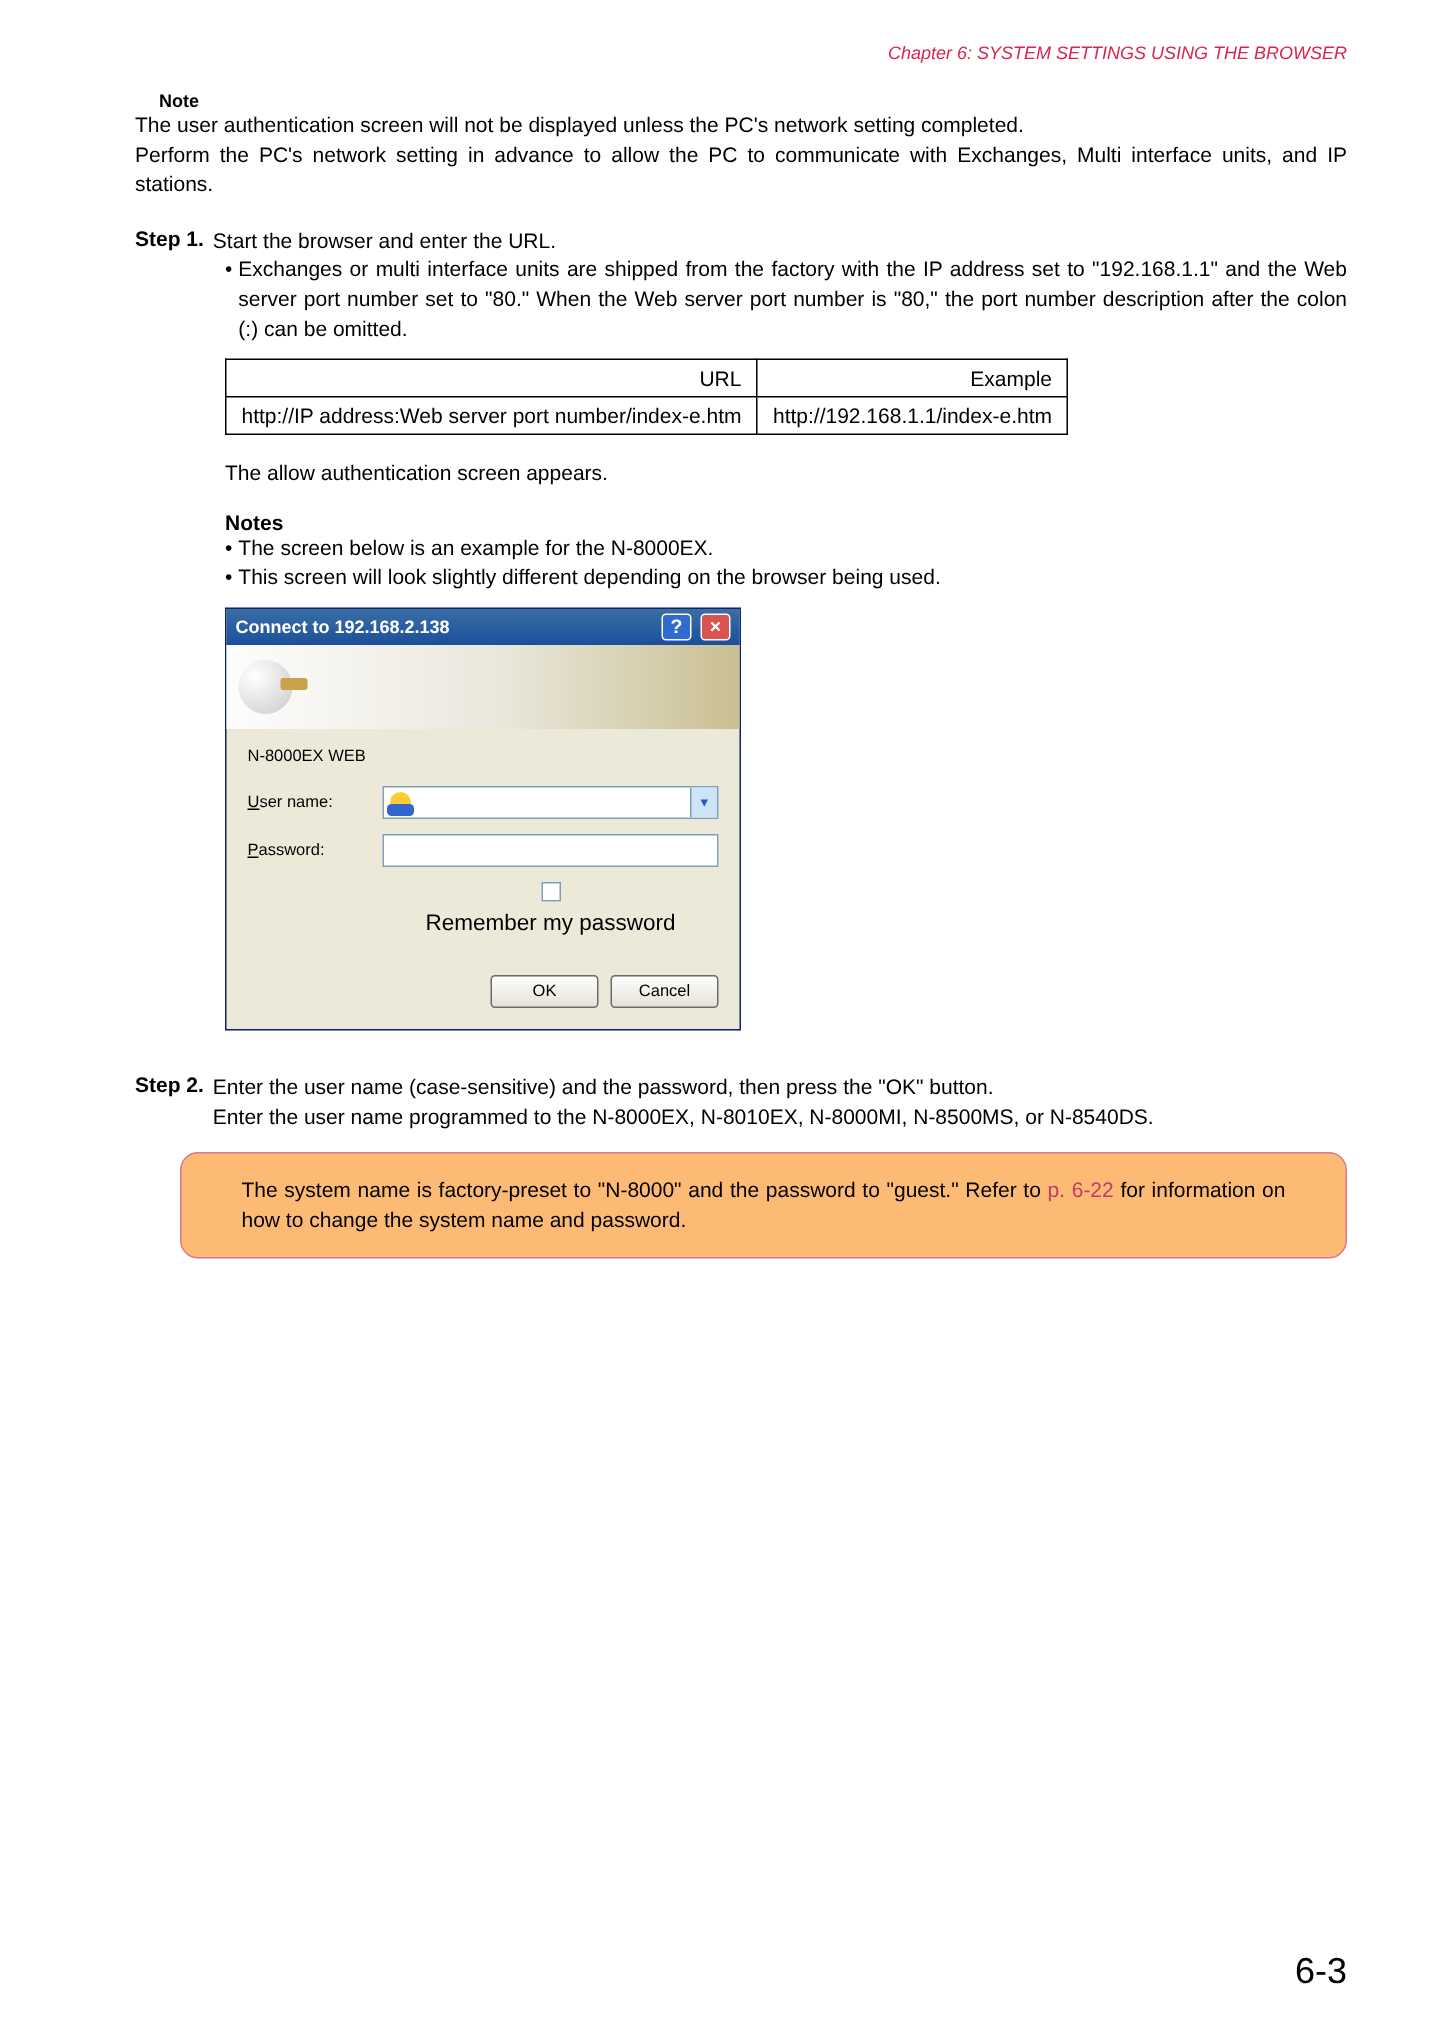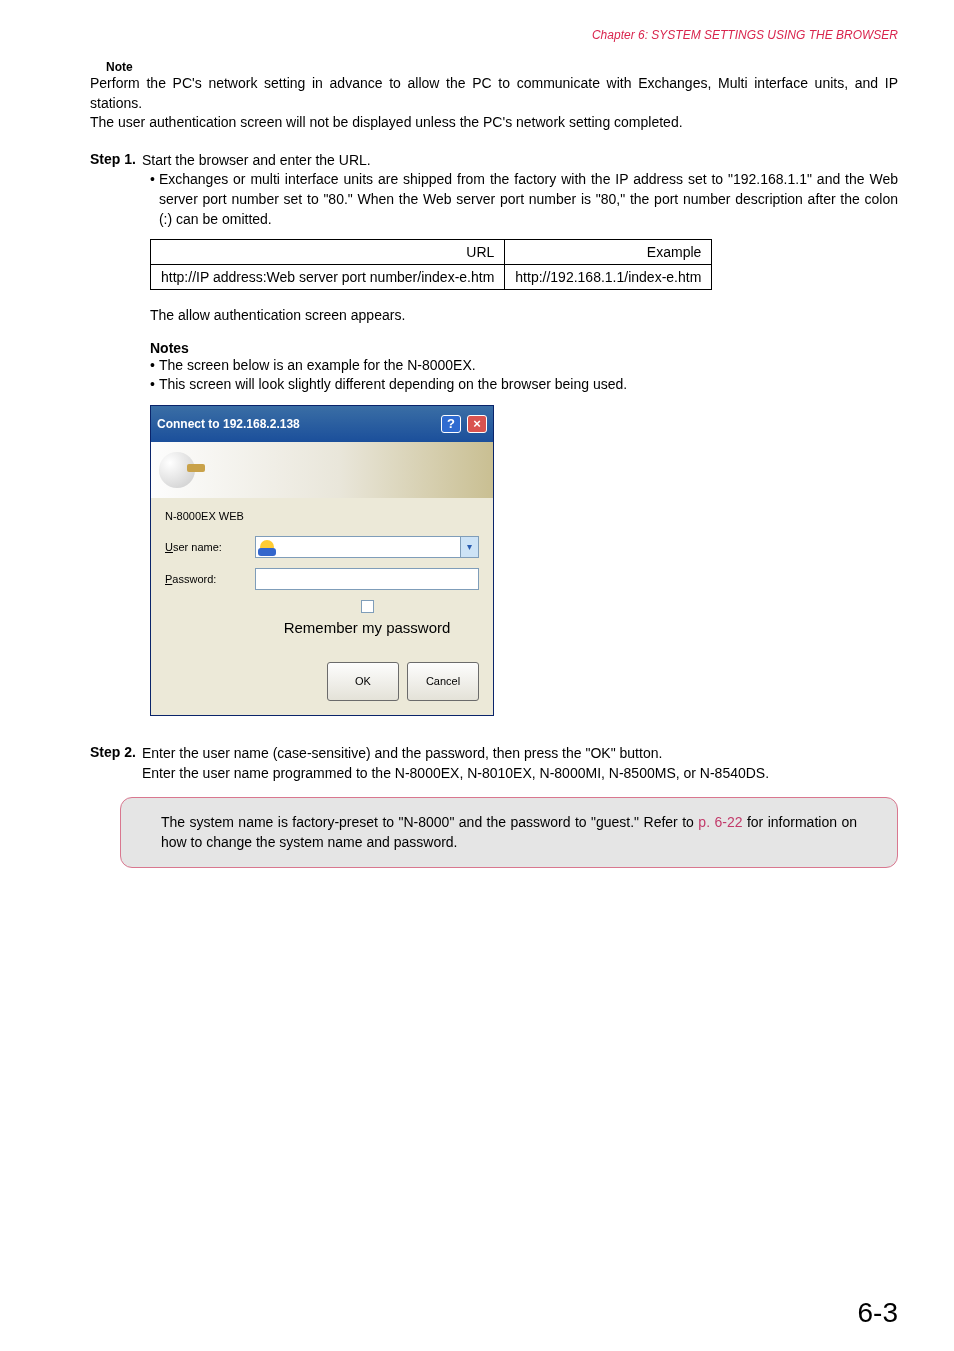--- a/index.html
+++ b/index.html
@@ -91,21 +91,21 @@
     color: #000;
   }
   .auth-title {
     background: linear-gradient(#3a6ea5,#1b4f9b);
     color: #fff;
     font-weight: bold;
     padding: 4px 6px;
     display: flex;
     align-items: center;
     gap: 6px;
-    height: 36px;
+    height: 24px;
   }
   .auth-title .ttl { flex: 1; font-size: 12px; }
   .winbtn {
     width: 20px; height: 18px;
     display: inline-flex; align-items: center; justify-content: center;
     border: 1px solid #fff; border-radius: 3px;
     font-weight: bold; font-size: 13px;
   }
   .winbtn.help { background:#2f6bd0; color:#fff; }
   .winbtn.close { background:#d9534f; color:#fff; }
@@ -139,55 +139,55 @@
   }
   .usericon {
     width:14px;height:14px;background:#ffcc33;border-radius:50%;
     position:relative;
   }
   .usericon::after{content:"";position:absolute;left:-2px;top:8px;width:18px;height:8px;background:#3366cc;border-radius:3px;}
   .chk-row { margin-left:90px; display:flex;align-items:center;gap:6px;font-size:15px;flex-direction:column;}
   .chk { width:13px;height:13px;border:1px solid #7f9db9;background:#fff;}
   .btn-row { display:flex; justify-content:flex-end; gap:8px; margin-top:26px;}
   .xpbtn {
-    min-width:72px;height:39px;border:1px solid #6b6b6b;border-radius:3px;
+    min-width:72px;height:22px;border:1px solid #6b6b6b;border-radius:3px;
     background:linear-gradient(#fdfdfd,#e4e2d8);
     font-size:11px; display:flex;align-items:center;justify-content:center;
   }
   .callout {
     margin-top: 14px;
     margin-left: 30px;
     margin-right: 0;
     border: 1px solid #d9778f;
     border-radius: 12px;
-    background: #e5e5e5;
+    background: #fdba74;
     padding: 14px 40px;
     font-size: 14px;
     line-height: 1.45;
     text-align: justify;
   }
   .callout .lnk { color: #c23a6a; }
   .page-no {
     position: absolute;
     bottom: 22px;
     right: 56px;
-    font-size: 28px;
+    font-size: 24px;
   }
 </style>
 </head>
 <body>
 
 <div class="page">
 
   <div class="chapter-hdr">Chapter 6:  SYSTEM SETTINGS USING THE BROWSER</div>
 
 
   <div class="note-label">Note</div>
+  <div class="body-text">The user authentication screen will not be displayed unless the PC's network setting completed.</div>
   <div class="body-text">Perform the PC's network setting in advance to allow the PC to communicate with Exchanges, Multi interface units, and IP stations.</div>
-  <div class="body-text">The user authentication screen will not be displayed unless the PC's network setting completed.</div>
 
   <div class="step-row">
     <div class="step-label">Step 1.</div>
     <div class="step-body">
       <div>Start the browser and enter the URL.</div>
     </div>
   </div>
   <div class="sub-indent">
     <div class="bullet-row">
       <div class="bullet-dot">•</div>

